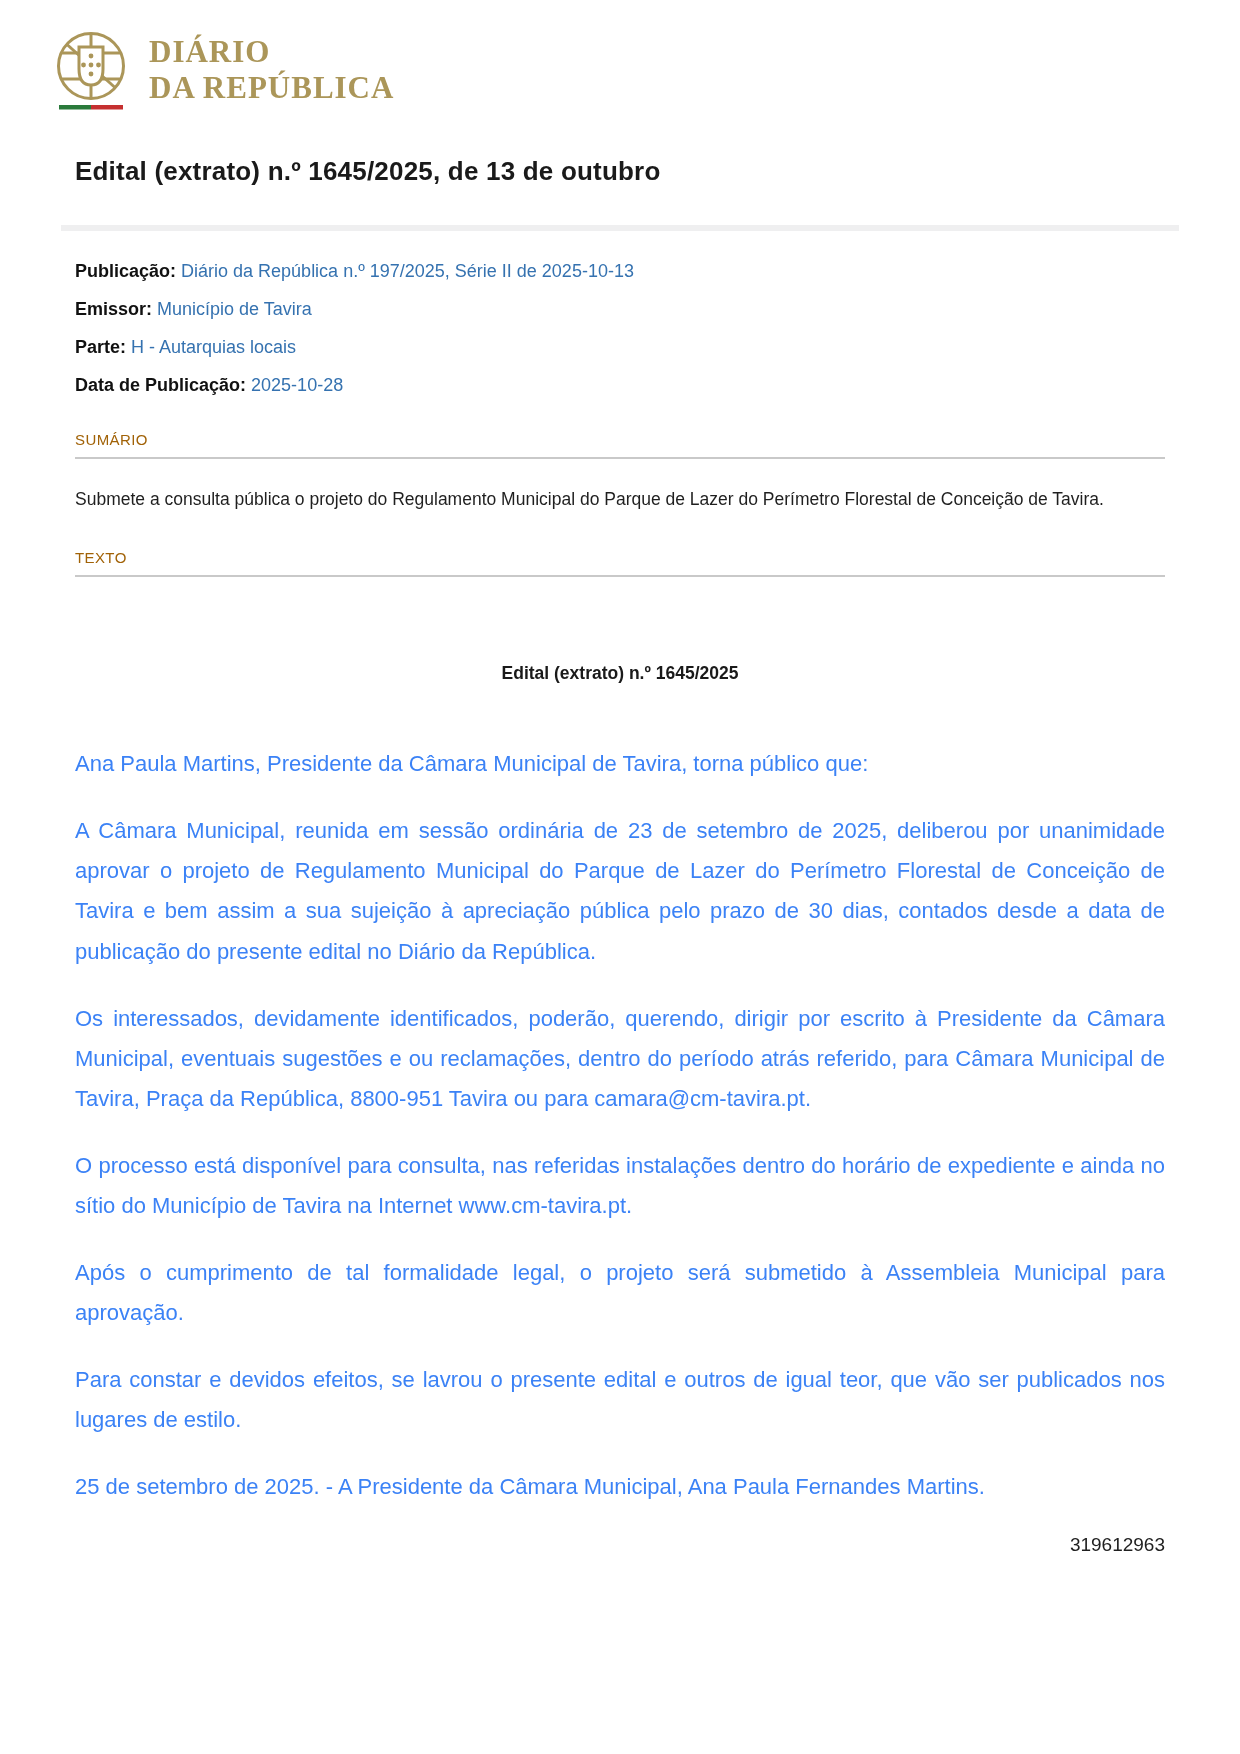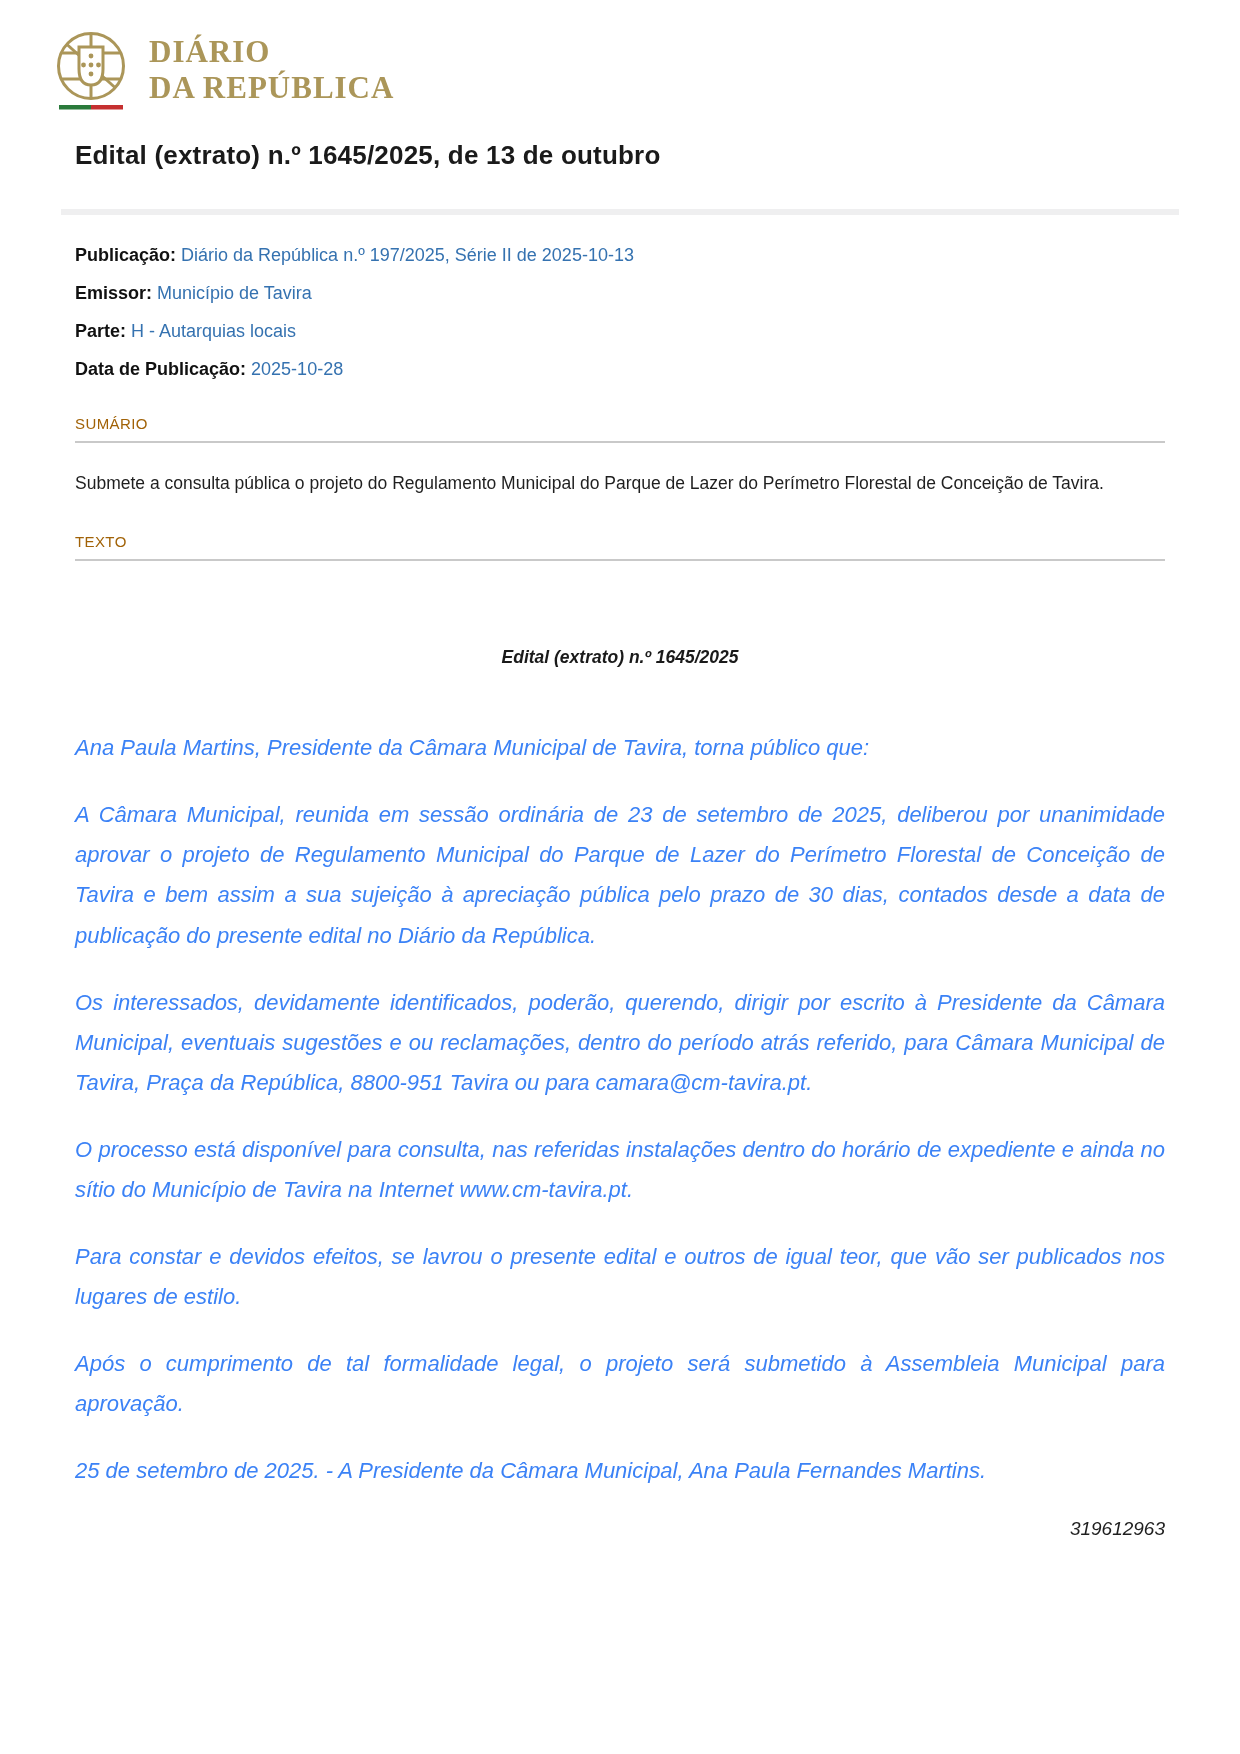--- a/index.html
+++ b/index.html
@@ -17,21 +17,21 @@
   .wordmark {
     font-family: "Liberation Serif", "DejaVu Serif", serif;
     color: var(--gold, #ab9659);
     font-weight: bold;
     font-size: 31px; line-height: 36px; letter-spacing: 1px;
     padding-top: 4px;
   }
 
   
   h1.page-title {
-    margin-top: 24px;
+    margin-top: 40px;
     font-size: 26px; font-weight: bold; color: #1a1a1a; letter-spacing: 0.2px;
   }
 
   .top-divider {
     height: 6px; background: #efeff0;
     margin: 38px -14px 0 -14px;
   }
 
   
   .meta { margin-top: 28px; }
@@ -44,21 +44,21 @@
     margin-top: 34px; font-size: 15px; color: #a16207; letter-spacing: 0.4px;
   }
   .rule { border: none; border-top: 2px solid #c9c9c9; margin-top: 9px; }
 
   .summary-text {
     margin-top: 24px; font-size: 17.5px; line-height: 1.85;
     text-align: justify; color: #1f1f1f;
   }
 
   
-  .article { margin-top: 12px; font-style: italic; }
+  .article { margin-top: 12px; }
   .article-heading {
     text-align: center; font-weight: bold; font-size: 17.5px; color: #1a1a1a;
     margin-top: 86px; margin-bottom: 60px;
   }
   .article p {
     font-size: 22px; line-height: 1.82; text-align: justify;
     color: #3b82f6; margin-bottom: 27px;
   }
   .doc-number { text-align: right; font-size: 19px; color: #1f1f1f; margin-top: 8px; }
 
@@ -137,22 +137,22 @@
   
   <div class="section-label">TEXTO</div>
   <hr class="rule">
 
   <div class="article">
     <div class="article-heading">Edital (extrato) n.º 1645/2025</div>
     <p>Ana Paula Martins, Presidente da Câmara Municipal de Tavira, torna público que:</p>
     <p>A Câmara Municipal, reunida em sessão ordinária de 23 de setembro de 2025, deliberou por unanimidade aprovar o projeto de Regulamento Municipal do Parque de Lazer do Perímetro Florestal de Conceição de Tavira e bem assim a sua sujeição à apreciação pública pelo prazo de 30 dias, contados desde a data de publicação do presente edital no Diário da República.</p>
     <p>Os interessados, devidamente identificados, poderão, querendo, dirigir por escrito à Presidente da Câmara Municipal, eventuais sugestões e ou reclamações, dentro do período atrás referido, para Câmara Municipal de Tavira, Praça da República, 8800-951 Tavira ou para camara@cm-tavira.pt.</p>
     <p>O processo está disponível para consulta, nas referidas instalações dentro do horário de expediente e ainda no sítio do Município de Tavira na Internet www.cm-tavira.pt.</p>
+    <p>Após o cumprimento de tal formalidade legal, o projeto será submetido à Assembleia Municipal para aprovação.</p>
     <p>Para constar e devidos efeitos, se lavrou o presente edital e outros de igual teor, que vão ser publicados nos lugares de estilo.</p>
-    <p>Após o cumprimento de tal formalidade legal, o projeto será submetido à Assembleia Municipal para aprovação.</p>
     <p>25 de setembro de 2025. - A Presidente da Câmara Municipal, Ana Paula Fernandes Martins.</p>
     <div class="doc-number">319612963</div>
   </div>
 
   
   <span class="close-btn">✖</span>
 
 </div>
 
 </body></html>

